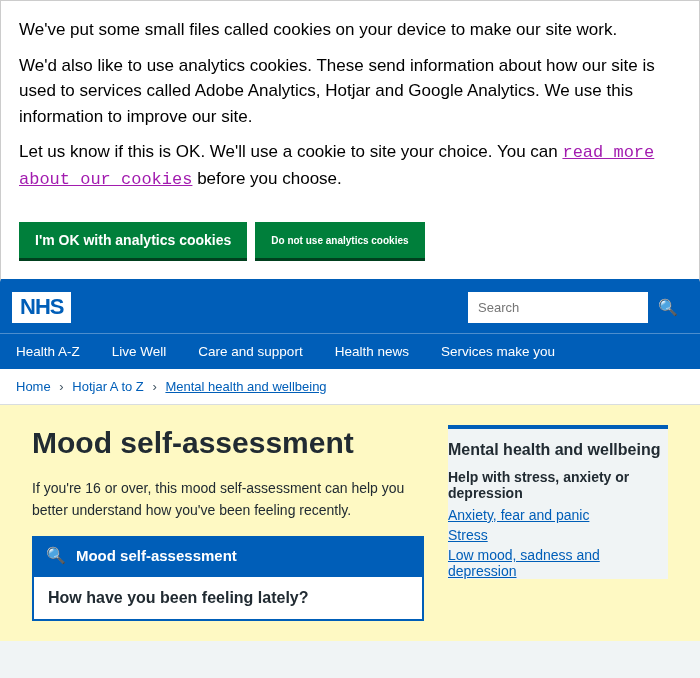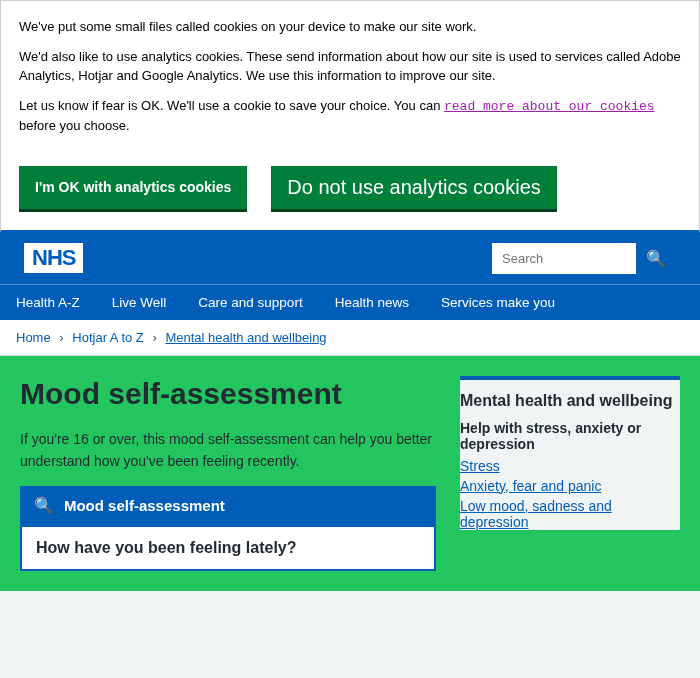--- a/index.html
+++ b/index.html
@@ -11,59 +11,59 @@
       border: 1px solid #ccc;
       padding: 16px 18px 18px;
       border-bottom: 3px solid #005eb8;
     }
     .cookie-banner h2 {
       font-size: 16px;
       font-weight: bold;
       margin-bottom: 10px;
     }
     .cookie-banner p {
-      font-size: 13px;
+      font-size: 17px;
       line-height: 1.5;
       margin-bottom: 10px;
     }
     .cookie-banner a {
       color: #a21caf;
       text-decoration: underline;
       font-family: Liberation Mono, monospace;
     }
     .cookie-buttons {
       display: flex;
-      gap: 24px;
+      gap: 8px;
       margin-top: 30px;
     }
     .btn-accept {
       background: #007f3b;
       color: #fff;
       border: none;
       padding: 10px 16px;
       font-size: 14px;
       font-weight: bold;
       cursor: pointer;
       border-bottom: 3px solid #00401e;
     }
     .btn-decline {
       background: #007f3b;
       color: #fff;
       border: none;
       padding: 10px 16px;
-      font-size: 20px;
-      font-weight: normal;
+      font-size: 10px;
+      font-weight: bold;
       cursor: pointer;
       border-bottom: 3px solid #00401e;
     }
 
     
     .nhs-header {
       background: #005eb8;
-      padding: 10px 24px;
+      padding: 10px 12px;
       display: flex;
       align-items: center;
       justify-content: space-between;
     }
     .nhs-logo {
       background: #fff;
       color: #005eb8;
       font-size: 22px;
       font-weight: 900;
       padding: 2px 8px;
@@ -73,21 +73,21 @@
     .nhs-search {
       display: flex;
       align-items: center;
       background: #fff;
       border: none;
     }
     .nhs-search input {
       border: none;
       padding: 6px 10px;
       font-size: 13px;
-      width: 144px;
+      width: 180px;
       outline: none;
       color: #aaa;
     }
     .nhs-search button {
       background: #005eb8;
       border: none;
       color: #fff;
       padding: 6px 10px;
       cursor: pointer;
       font-size: 16px;
@@ -124,22 +124,22 @@
       color: #425563;
       margin: 0 5px;
     }
     .breadcrumb .current {
       color: #005eb8;
       text-decoration: underline;
     }
 
     
     .main-content {
-      background: #22c55e;
-      padding: 20px 20px 20px;
+      background: #fef9c3;
+      padding: 20px 32px 20px;
       display: flex;
       gap: 24px;
     }
     .content-left {
       flex: 1;
     }
     .content-right {
       width: 220px;
       flex-shrink: 0;
     }
@@ -207,21 +207,21 @@
       margin-bottom: 4px;
     }
   </style>
 </head>
 <body>
 
 <div class="cookie-banner">
   <p>We've put some small files called cookies on your device to make our site work.</p>
   <p>We'd also like to use analytics cookies. These send information about how our site is used to services called Adobe Analytics, Hotjar and Google Analytics. We use this information to improve our site.</p>
   <p>
-    <span>Let us know if fear is OK. We'll use a cookie to save your choice. You can </span><a href="#">read more about our cookies</a><span> before you choose.</span>
+    <span>Let us know if this is OK. We'll use a cookie to site your choice. You can </span><a href="#">read more about our cookies</a><span> before you choose.</span>
   </p>
   <div class="cookie-buttons">
     <button class="btn-accept">I'm OK with analytics cookies</button>
     <button class="btn-decline">Do not use analytics cookies</button>
   </div>
 </div>
 
 <div class="nhs-header">
   <div class="nhs-logo">NHS</div>
   <div class="nhs-search">
@@ -257,18 +257,18 @@
       <span>Mood self-assessment</span>
     </div>
     <div class="tool-question">
       <strong>How have you been feeling lately?</strong>
     </div>
   </div>
   <div class="content-right">
     <div class="sidebar-card">
       <h3>Mental health and wellbeing</h3>
       <div class="sub-heading">Help with stress, anxiety or depression</div>
+      <a href="#">Anxiety, fear and panic</a>
       <a href="#">Stress</a>
-      <a href="#">Anxiety, fear and panic</a>
       <a href="#">Low mood, sadness and depression</a>
     </div>
   </div>
 </div>
 
 </body></html>

